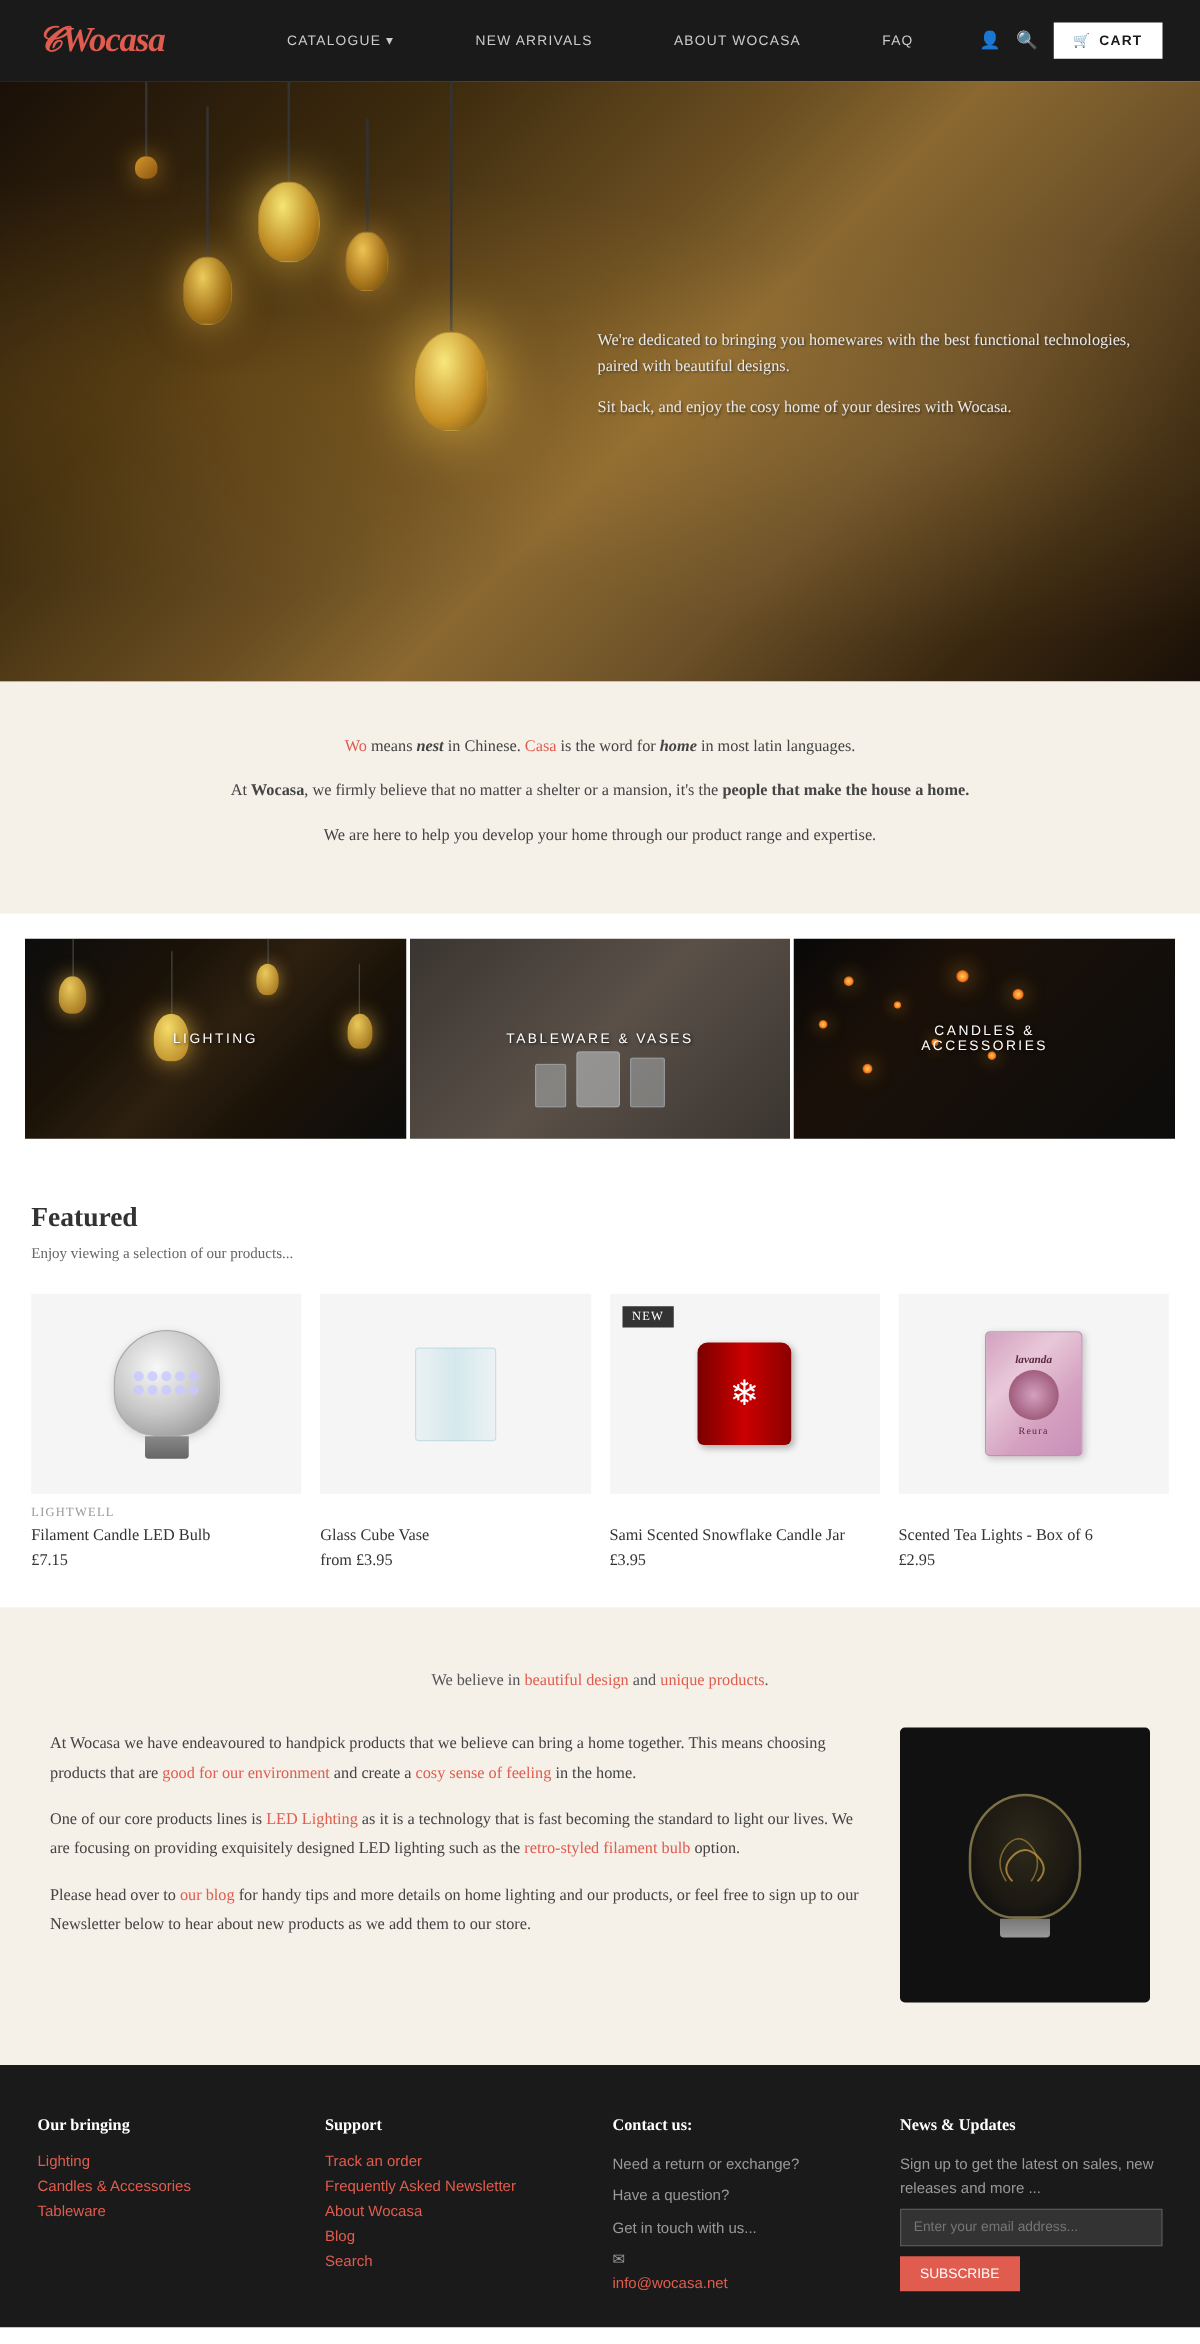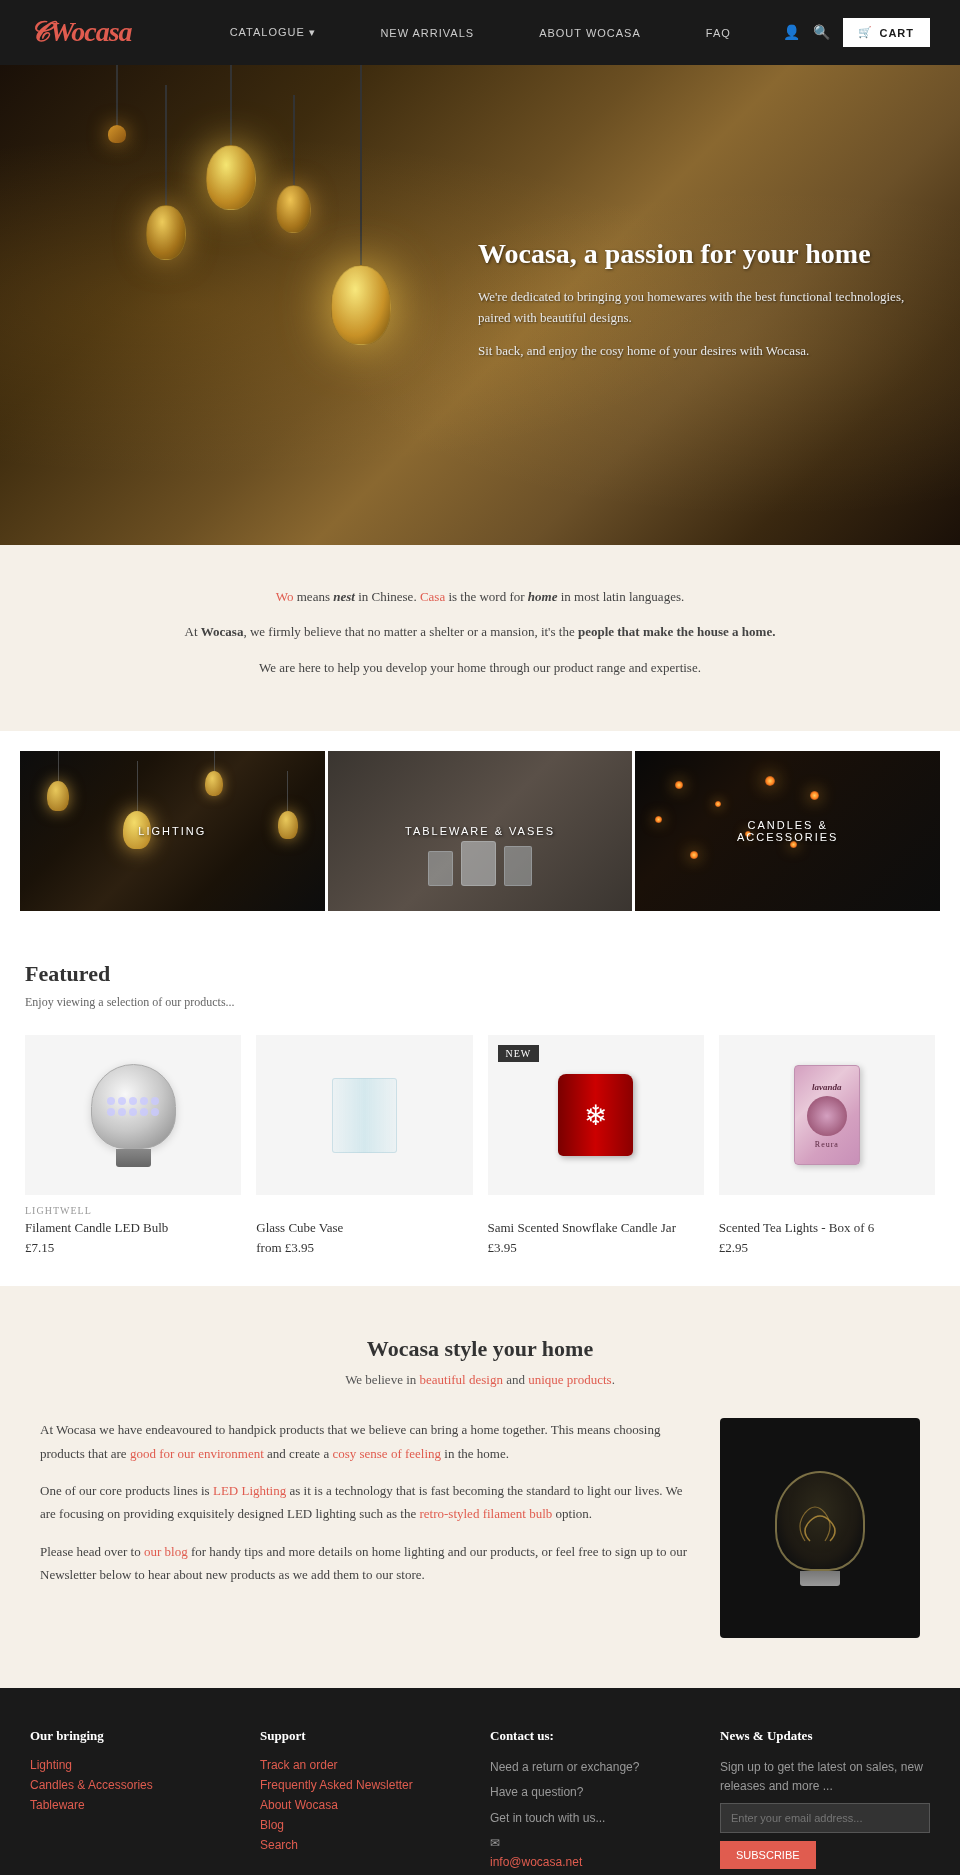--- a/index.html
+++ b/index.html
@@ -369,21 +369,20 @@
     <div class="bulb-wire" style="margin-top:30px;">
       <div class="wire" style="height:90px;"></div>
       <div style="width:35px;height:48px;background:radial-gradient(ellipse at 40% 30%,rgba(255,210,90,0.9),rgba(200,140,30,0.7) 60%,rgba(100,70,10,0.8) 100%);border-radius:50% 50% 45% 45%;box-shadow:0 0 25px rgba(255,190,70,0.5);border:1px solid rgba(140,110,40,0.5);"></div>
     </div>
     <div class="bulb-wire" style="margin-top:0px;">
       <div class="wire" style="height:200px;"></div>
       <div style="width:60px;height:80px;background:radial-gradient(ellipse at 40% 30%,rgba(255,240,130,0.95),rgba(220,160,40,0.8) 60%,rgba(100,70,10,0.9) 100%);border-radius:50% 50% 45% 45%;box-shadow:0 0 50px rgba(255,210,80,0.8);border:1px solid rgba(160,130,50,0.5);"></div>
     </div>
   </div>
   <div class="hero-content">
-    <h1 class="hero-title">Wocasa, a passion for your home</h1>
     <p class="hero-subtitle">We're dedicated to bringing you homewares with the best functional technologies, paired with beautiful designs.</p>
     <p class="hero-subtitle">Sit back, and enjoy the cosy home of your desires with Wocasa.</p>
   </div>
 </section>
 
 <section class="intro-section">
   <p>
     <span class="highlight-red">Wo</span><span> means </span><em>nest</em><span> in Chinese. </span><span class="highlight-red">Casa</span><span> is the word for </span><em>home</em><span> in most latin languages.</span>
   </p>
   <p>
@@ -486,38 +485,37 @@
           <span style="color:#fff;font-size:28px;">❄</span>
         </div>
       </div>
       <p class="product-brand">&nbsp;</p>
       <p class="product-name">Sami Scented Snowflake Candle Jar</p>
       <p class="product-price">£3.95</p>
     </div>
 
     <div class="product-card">
       <div class="product-img">
-        <div style="width:66px;height:100px;background:linear-gradient(135deg,#d4a0c0,#e8c8d8,#d4a0c0,#c890b8);border-radius:4px;display:flex;align-items:center;justify-content:center;border:1px solid #c090b0;box-shadow:2px 2px 6px rgba(0,0,0,0.2);">
+        <div style="width:78px;height:100px;background:linear-gradient(135deg,#d4a0c0,#e8c8d8,#d4a0c0,#c890b8);border-radius:4px;display:flex;align-items:center;justify-content:center;border:1px solid #c090b0;box-shadow:2px 2px 6px rgba(0,0,0,0.2);">
           <div style="text-align:center;padding:5px;">
             <div style="font-size:9px;color:#5a2840;font-style:italic;font-weight:bold;">lavanda</div>
             <div style="width:40px;height:40px;background:radial-gradient(circle,#d4a0c0,#8b4060);border-radius:50%;margin:4px auto;"></div>
             <div style="font-size:8px;color:#5a2840;letter-spacing:1px;">Reura</div>
           </div>
         </div>
       </div>
       <p class="product-brand">&nbsp;</p>
       <p class="product-name">Scented Tea Lights - Box of 6</p>
       <p class="product-price">£2.95</p>
     </div>
 
   </div>
 </section>
 
 <section class="style-section">
-  <h2 class="style-title">Wocasa style your home</h2>
   <p class="style-intro">
     We believe in <a href="#" class="link-red">beautiful design</a> and <a href="#" class="link-red">unique products</a>.
   </p>
   <div class="style-content">
     <div class="style-text">
       <p>
         At Wocasa we have endeavoured to handpick products that we believe can bring a home together. This means choosing products that are <a href="#" class="link-red">good for our environment</a> and create a <a href="#" class="link-red">cosy sense of feeling</a> in the home.
       </p>
       <p>
         One of our core products lines is <a href="#" class="link-red">LED Lighting</a> as it is a technology that is fast becoming the standard to light our lives. We are focusing on providing exquisitely designed LED lighting such as the <a href="#" class="link-red">retro-styled filament bulb</a> option.

